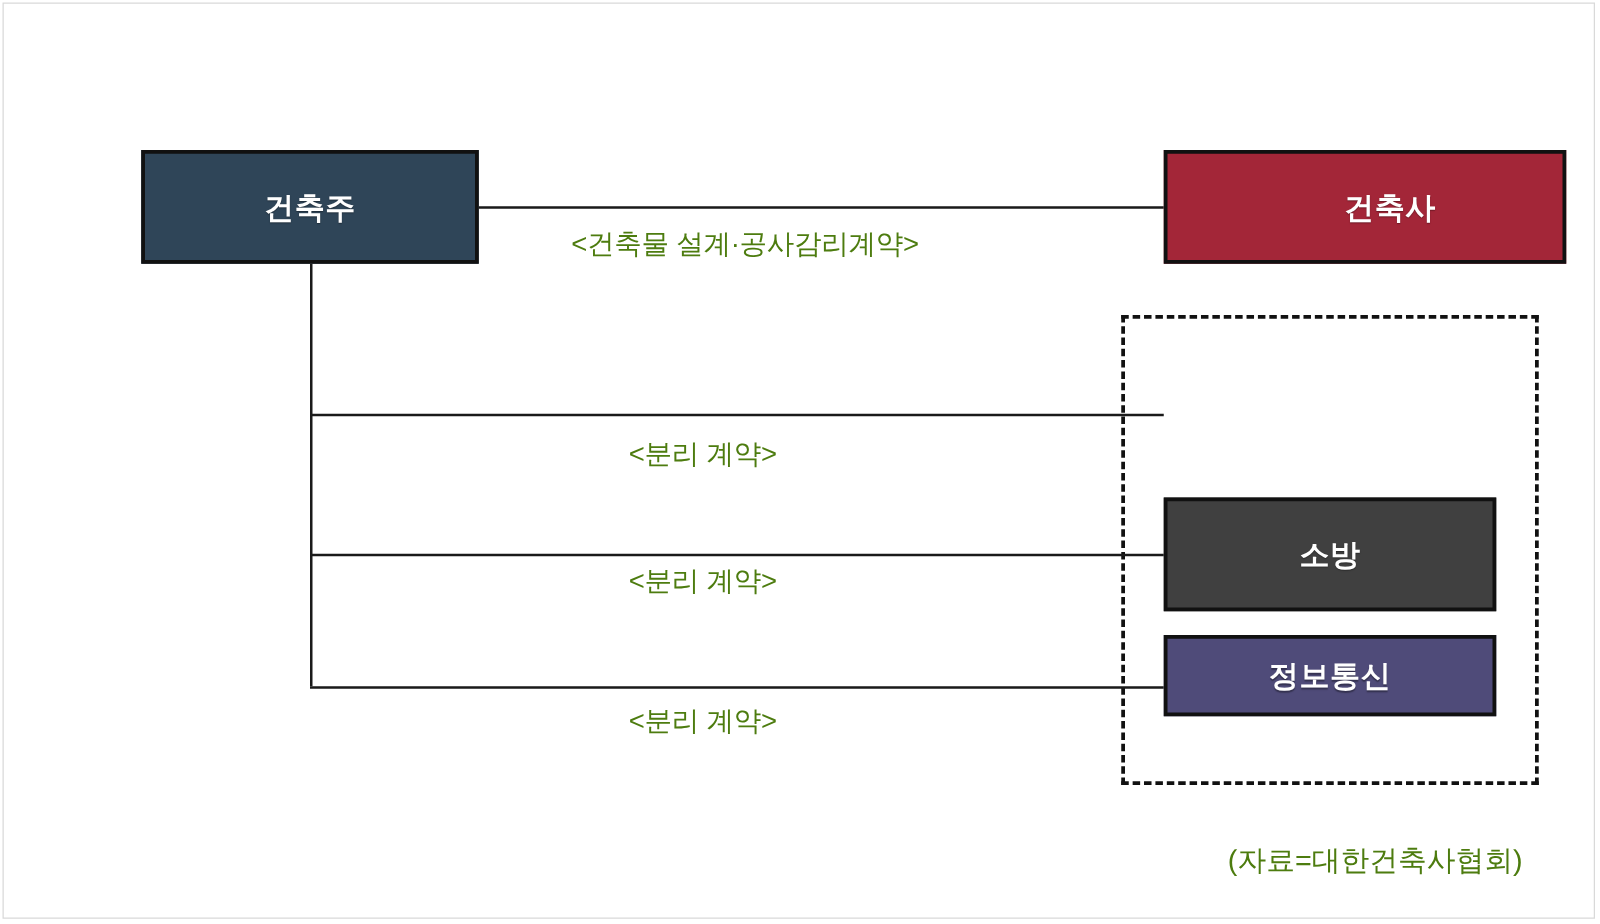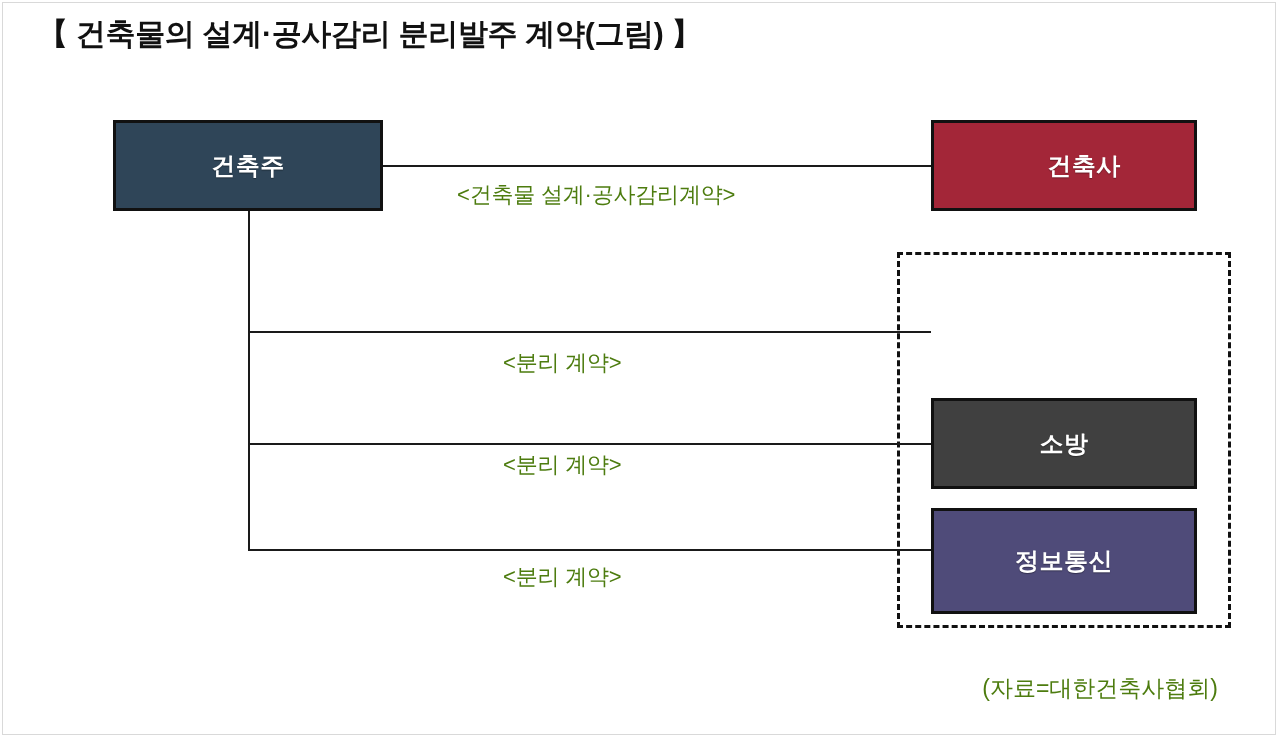--- a/index.html
+++ b/index.html
@@ -58,24 +58,24 @@
     font-weight: bold;
     letter-spacing: 0.5px;
     z-index: 6;
   }
   .node-label {
     text-shadow: 0 1px 1px rgba(0,0,0,0.35);
     pointer-events: none;
   }
 
   #node-owner      { left: 113px; top: 120px;  width: 270px; height: 91px; }
-  #node-architect  { left: 931px; top: 120px;  width: 266px; height: 91px; padding-left: 40px; }
+  #node-architect  { left: 931px; top: 120px;  width: 322px; height: 91px; padding-left: 40px; }
   #node-electric   { left: 931px; top: 286px;  width: 266px; height: 91px; }
   #node-fire       { left: 931px; top: 398px;  width: 266px; height: 91px; }
-  #node-telecom    { left: 931px; top: 508px;  width: 266px; height: 106px; }
+  #node-telecom    { left: 931px; top: 508px;  width: 266px; height: 65px; }
 
   
   #group-dashed {
     position: absolute;
     left: 897px;
     top: 252px;
     width: 334px;
     height: 376px;
     border: 3px dashed #111111;
     box-sizing: border-box;
@@ -133,21 +133,20 @@
     white-space: nowrap;
   }
 </style>
 </head>
 <body>
 
 <div id="page">
 
   <div id="page-frame" style="border-color: rgb(217, 217, 217);"></div>
 
-  <div id="diagram-title">【 건축물의 설계·공사감리 분리발주 계약(그림) 】</div>
 
   <div id="group-dashed" style="border-color: rgb(17, 17, 17);"></div>
 
   <div id="link-owner-architect" class="line-h" style="border-top-color: rgb(26, 26, 26);"></div>
   <div id="trunk-owner" class="line-v" style="border-left-color: rgb(26, 26, 26);"></div>
   <div id="link-owner-electric" class="line-h" style="border-top-color: rgb(26, 26, 26);"></div>
   <div id="link-owner-fire" class="line-h" style="border-top-color: rgb(26, 26, 26);"></div>
   <div id="link-owner-telecom" class="line-h" style="border-top-color: rgb(26, 26, 26);"></div>
 
   <div id="label-design-supervision" class="edge-label">&lt;건축물 설계·공사감리계약&gt;</div>

